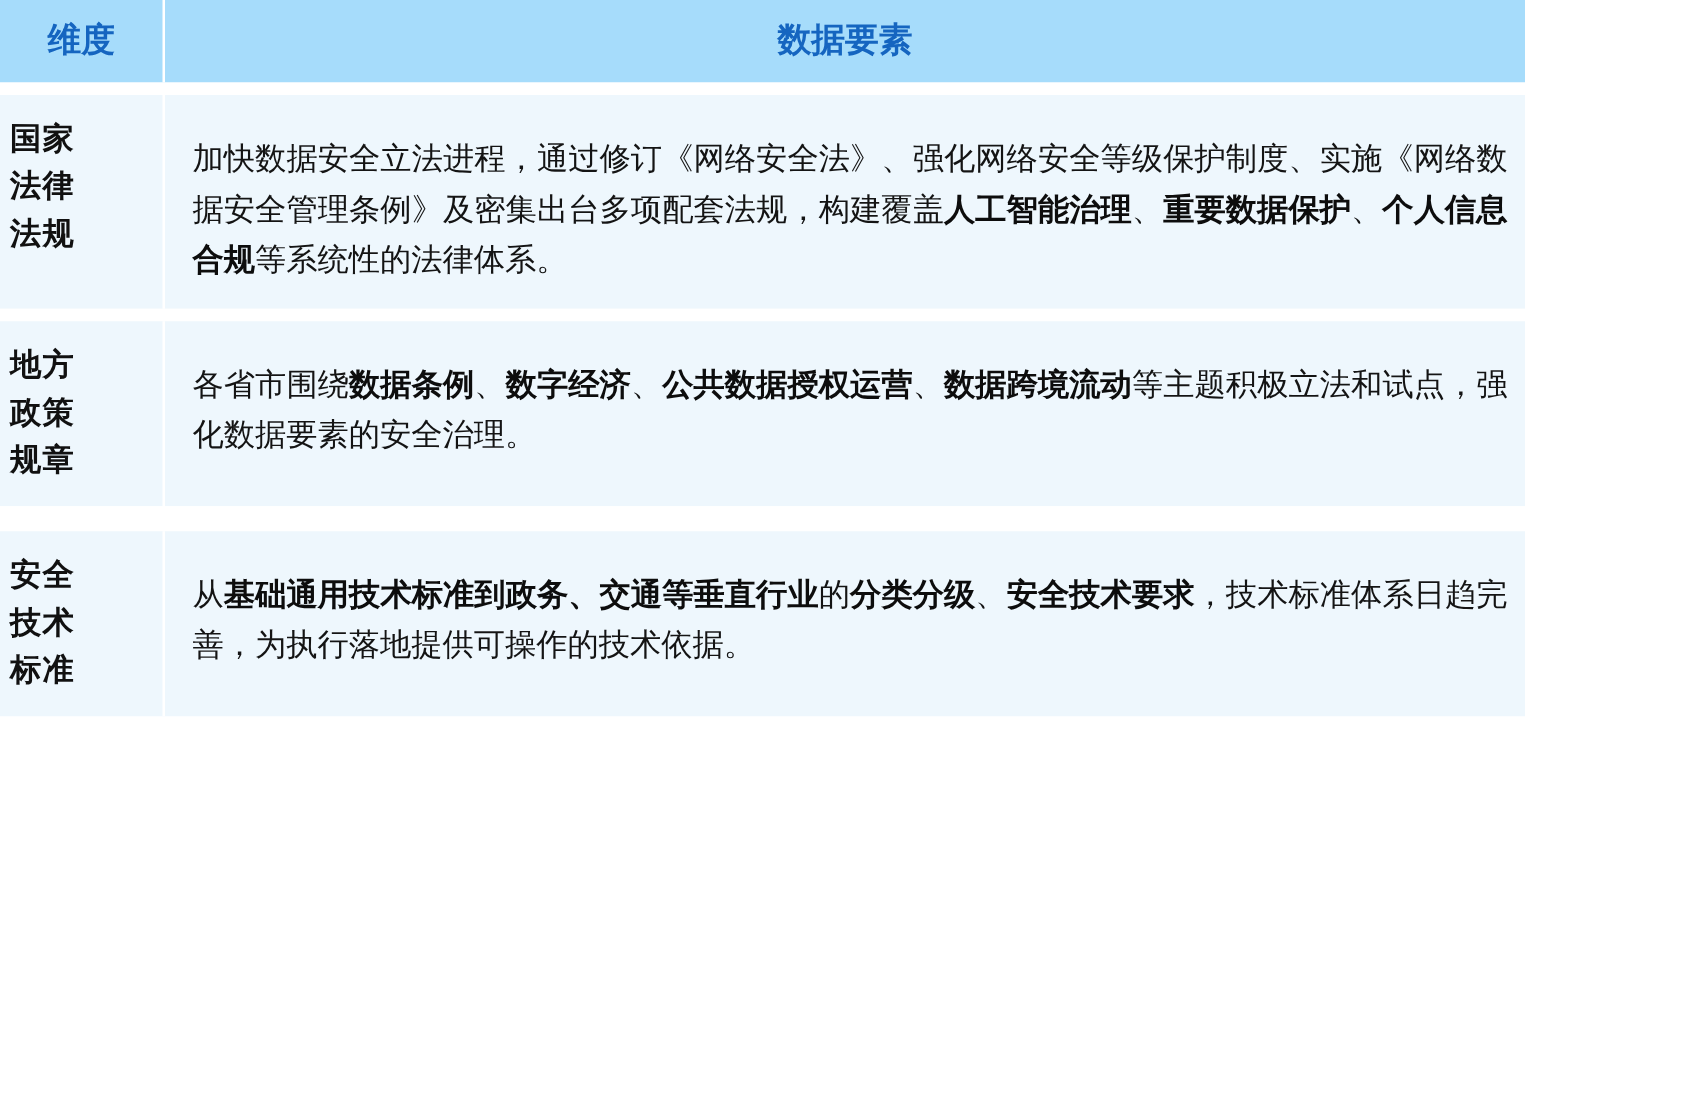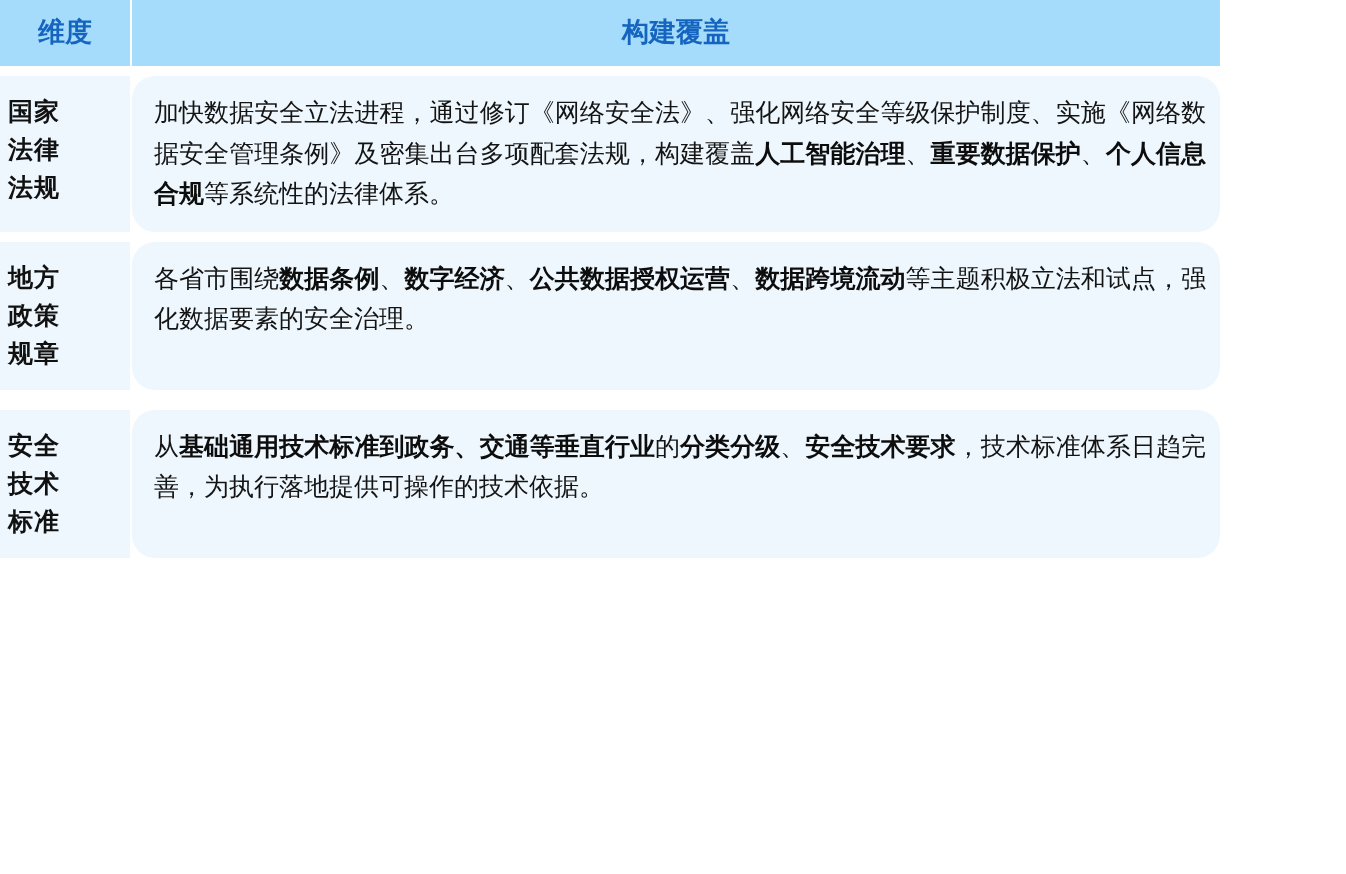--- a/index.html
+++ b/index.html
@@ -60,42 +60,41 @@
     color: #111111;
     line-height: 1.52;
     padding: 16px 8px 18px 8px;
     border-right: 2px solid #ffffff;
     letter-spacing: 1px;
   }
   tbody tr.data-row td.info-cell {
     font-size: 25px;
     line-height: 1.62;
     color: #141414;
-    padding: 16px 14px 18px 22px;
+    padding: 31px 14px 18px 22px;
     text-align: justify;
     text-justify: inter-ideograph;
-    border-radius: 23px;
   }
   .info-cell b {
     font-weight: bold;
     color: #0d0d0d;
   }
   .dim-cell span {
     display: block;
   }
 </style>
 </head>
 <body>
 
 <div class="table-wrap">
   <table class="info-table">
     <thead>
       <tr>
         <th class="dim-head">维度</th>
-        <th class="info-head">构建覆盖</th>
+        <th class="info-head">数据要素</th>
       </tr>
     </thead>
     <tbody>
       <tr class="spacer">
           <td colspan="2"></td>
         </tr>
 
       <tr class="data-row">
         <td class="dim-cell">
           <span>国家</span>

